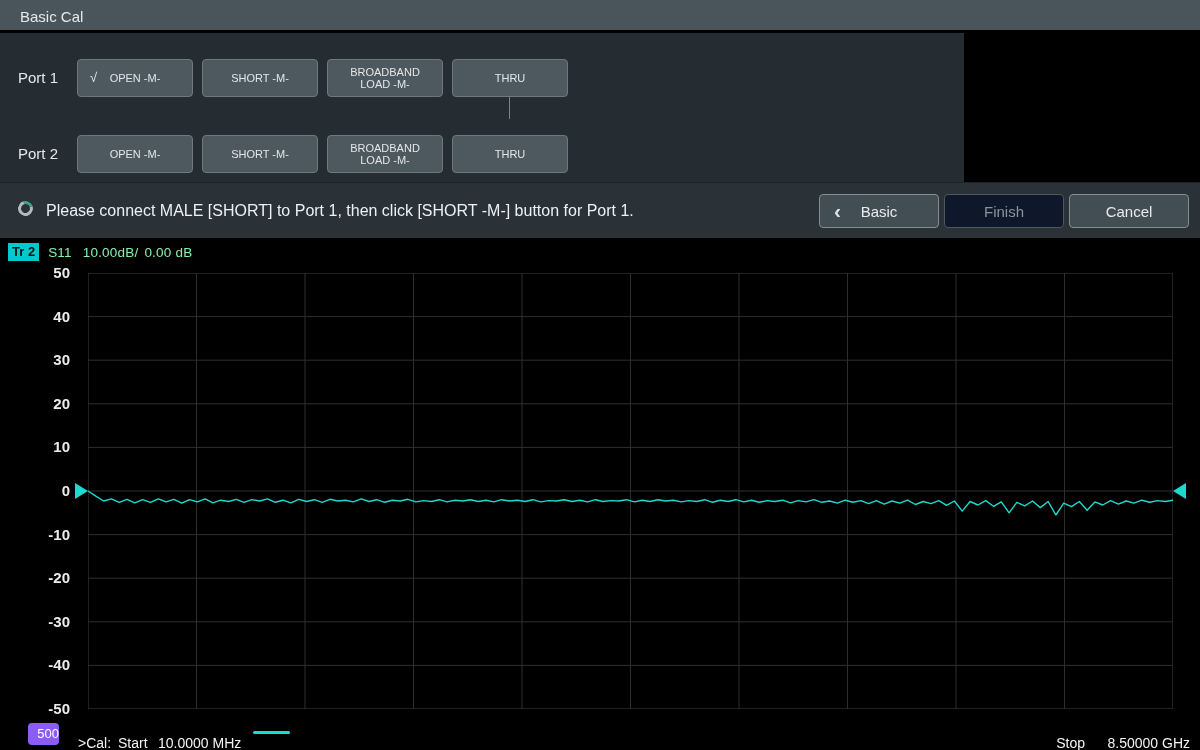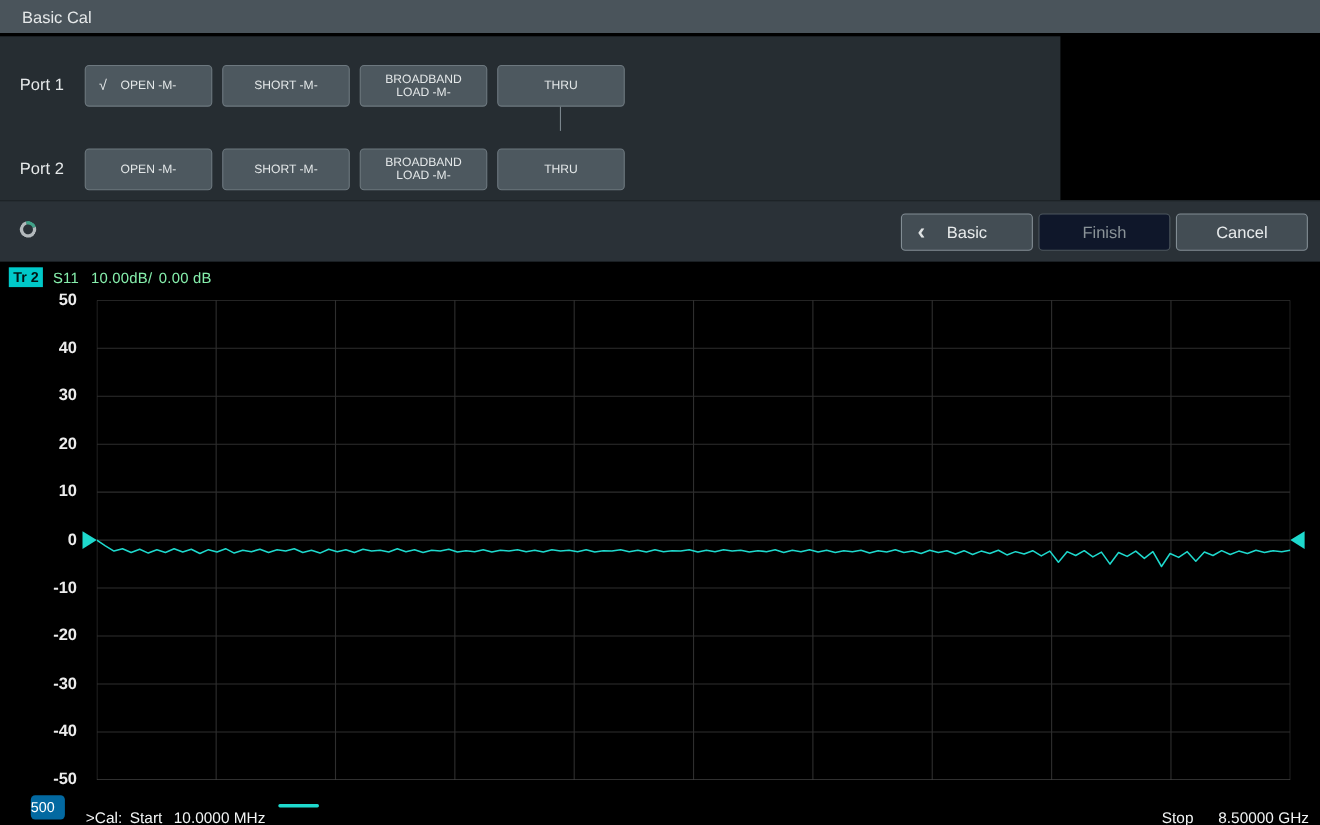--- a/index.html
+++ b/index.html
@@ -39,22 +39,22 @@
   .cyan-text { color:#86efac; font-size:13.5px; font-weight:normal; letter-spacing:0.2px;text-align:center; }
   #plot-svg { position:absolute; left:88px; top:35px; }
   .ytick { position:absolute; left:8px; width:62px; height:20px; line-height:20px; text-align:right;
            color:#ececec; font-size:15px; font-weight:bold; }
   .tri { position:absolute; width:0; height:0; }
   .tri-right { border-top:8px solid transparent; border-bottom:8px solid transparent; border-left:13px solid #1ed9cd; left:75px; }
   .tri-left  { border-top:8px solid transparent; border-bottom:8px solid transparent; border-right:13px solid #1ed9cd; left:1173px; }
 
   
   .status-bar { position:absolute; left:0; top:480px; width:1200px; height:32px; }
-  .points-badge { position:absolute; left:28px; top:5px; width:31px; height:22px; background:#0369a1;
-                  border-radius:4px; color:#fff; font-size:13px; text-align:left; line-height:22px; cursor:pointer; }
+  .points-badge { position:absolute; left:28px; top:5px; width:31px; height:22px; background:#8b5cf6;
+                  border-radius:4px; color:#fff; font-size:13px; text-align:right; line-height:22px; cursor:pointer; }
   .sb-text { position:absolute; top:10px; line-height:30px; font-size:14px; color:#f2f4f4; }
   .trace-swatch { position:absolute; left:253px; top:13px; width:37px; height:3px; background:#1ed9cd; border-radius:2px; }
 </style>
 </head>
 <body>
 
 <div class="screen">
 
   <header class="titlebar">
     <span>Basic Cal</span>
@@ -88,20 +88,21 @@
     <button class="std-btn row2" style="left:327px">
       <span>BROADBAND LOAD -M-</span>
     </button>
     <button class="std-btn row2" style="left:452px">
       <span>THRU</span>
     </button>
   </section>
 
   <section class="prompt-bar">
     <span class="spinner"></span>
+    <span class="prompt-text">Please connect MALE [SHORT] to Port 1, then click [SHORT -M-] button for Port 1.</span>
     <div class="actions">
       <button class="act-btn act-enabled">
         <span class="chev">‹</span>
         <span>Basic</span>
       </button>
       <button class="act-btn act-disabled">
         <span>Finish</span>
       </button>
       <button class="act-btn act-enabled">
         <span>Cancel</span>

